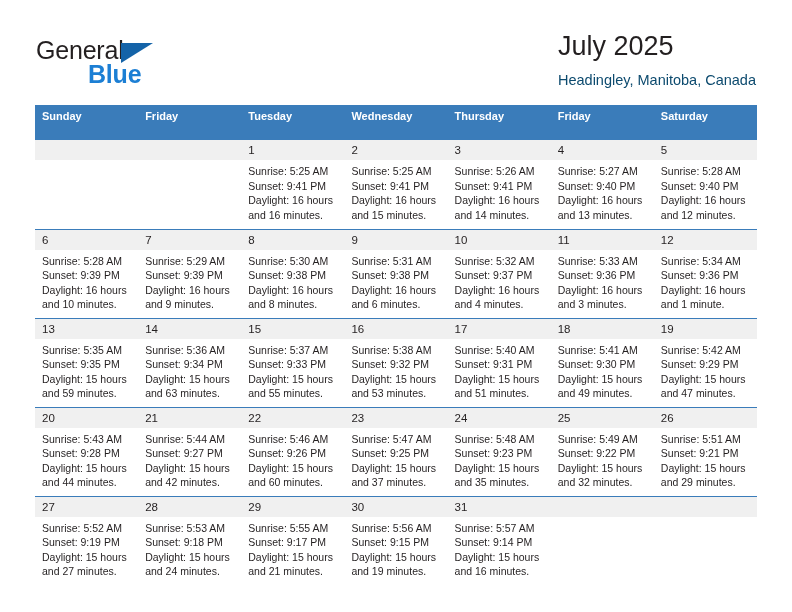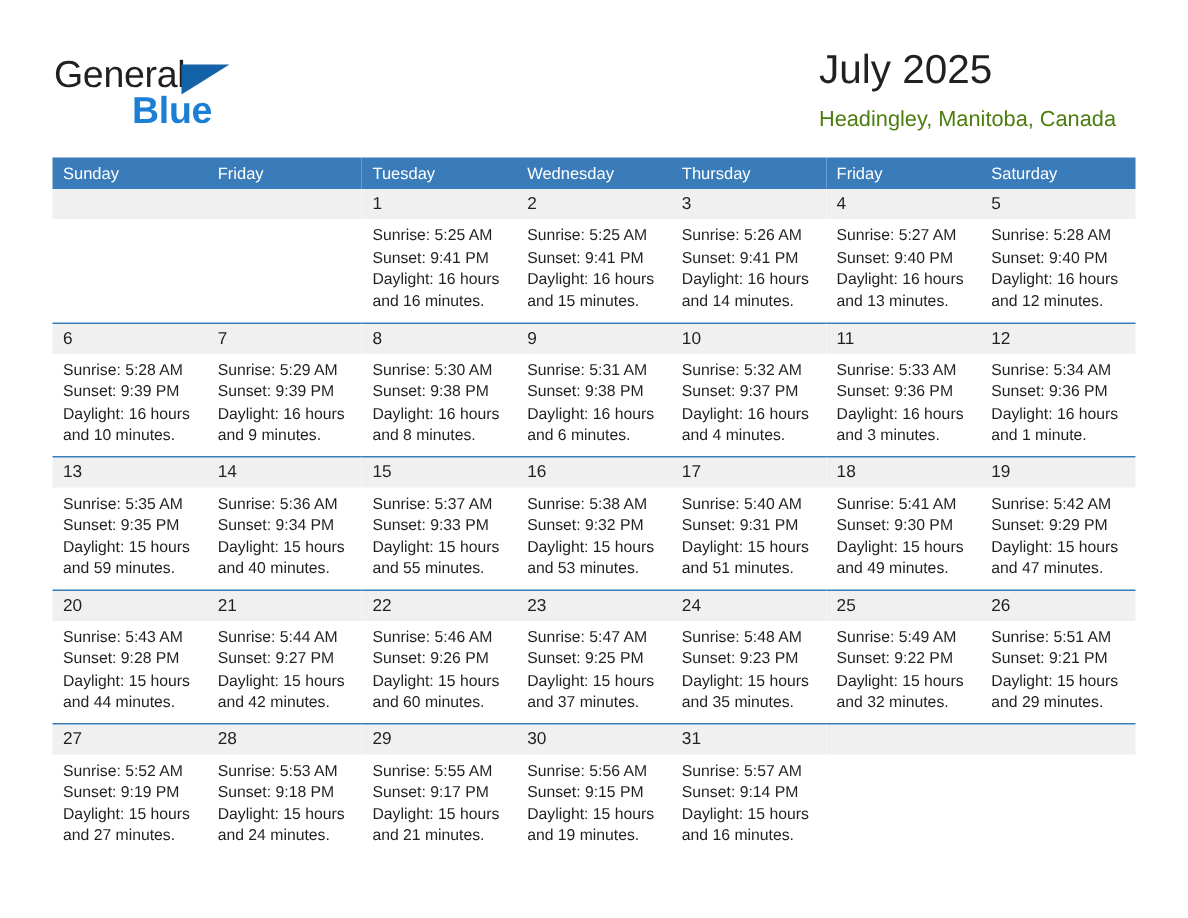--- a/index.html
+++ b/index.html
@@ -71,42 +71,42 @@
   }
   .cal-title {
     font-size: 27px;
     color: #231f20;
     line-height: 32px;
     font-weight: normal;
     margin: 0;
   }
   .cal-subtitle {
     font-size: 14.5px;
-    color: #4d7c0f;
+    color: #0c4a6e;
     line-height: 20px;
-    margin: 8px 12px 0 0;
+    margin: 8px 0 0 0;
     font-weight: normal;
   }
 
   
   .calendar {
     position: absolute;
     left: 35px;
     top: 105px;
     width: 722px;
     border-collapse: collapse;
     table-layout: fixed;
   }
   .calendar th {
     background: #3a7cba;
     color: #ffffff;
     font-size: 11px;
-    font-weight: normal;
+    font-weight: bold;
     text-align: left;
-    padding: 5px 0 4px 7px;
+    padding: 5px 0 18px 7px;
     height: 20px;
     border: none;
     box-sizing: border-box;
   }
   .calendar td {
     vertical-align: top;
     padding: 0;
     height: 89px;
     border: none;
     border-top: 1px solid #3a7cba;
@@ -288,21 +288,21 @@
               <div class="line">Sunrise: 5:35 AM</div>
               <div class="line">Sunset: 9:35 PM</div>
               <div class="wrapline">Daylight: 15 hours and 59 minutes.</div>
             </div>
           </td>
           <td class="">
             <div class="daynum">14</div>
             <div class="info">
               <div class="line">Sunrise: 5:36 AM</div>
               <div class="line">Sunset: 9:34 PM</div>
-              <div class="wrapline">Daylight: 15 hours and 40 minutes.</div>
+              <div class="wrapline">Daylight: 15 hours and 63 minutes.</div>
             </div>
           </td>
           <td class="">
             <div class="daynum">15</div>
             <div class="info">
               <div class="line">Sunrise: 5:37 AM</div>
               <div class="line">Sunset: 9:33 PM</div>
               <div class="wrapline">Daylight: 15 hours and 55 minutes.</div>
             </div>
           </td>

